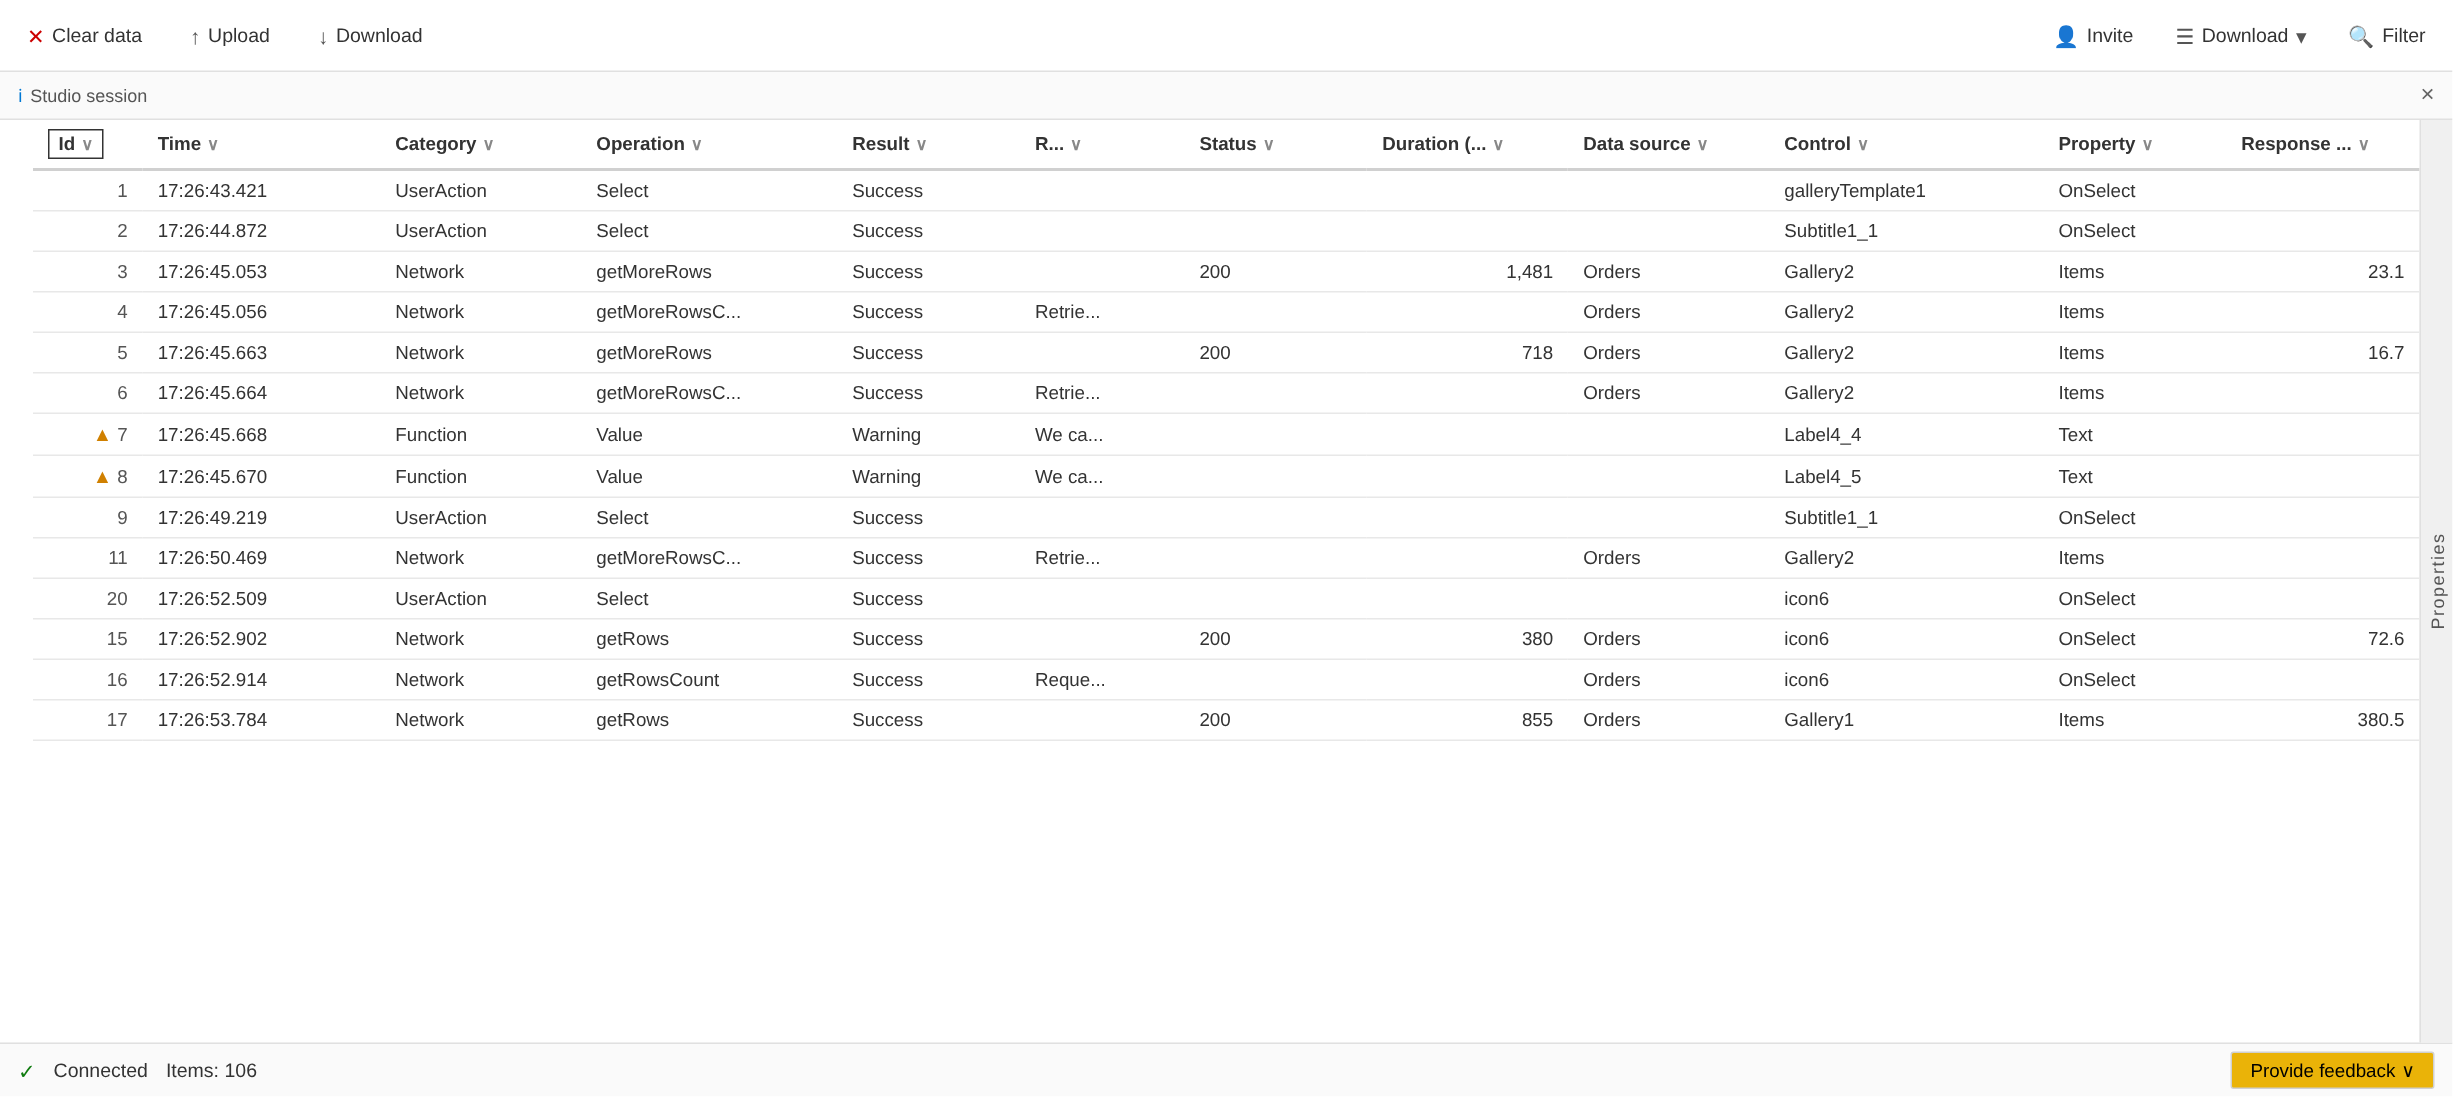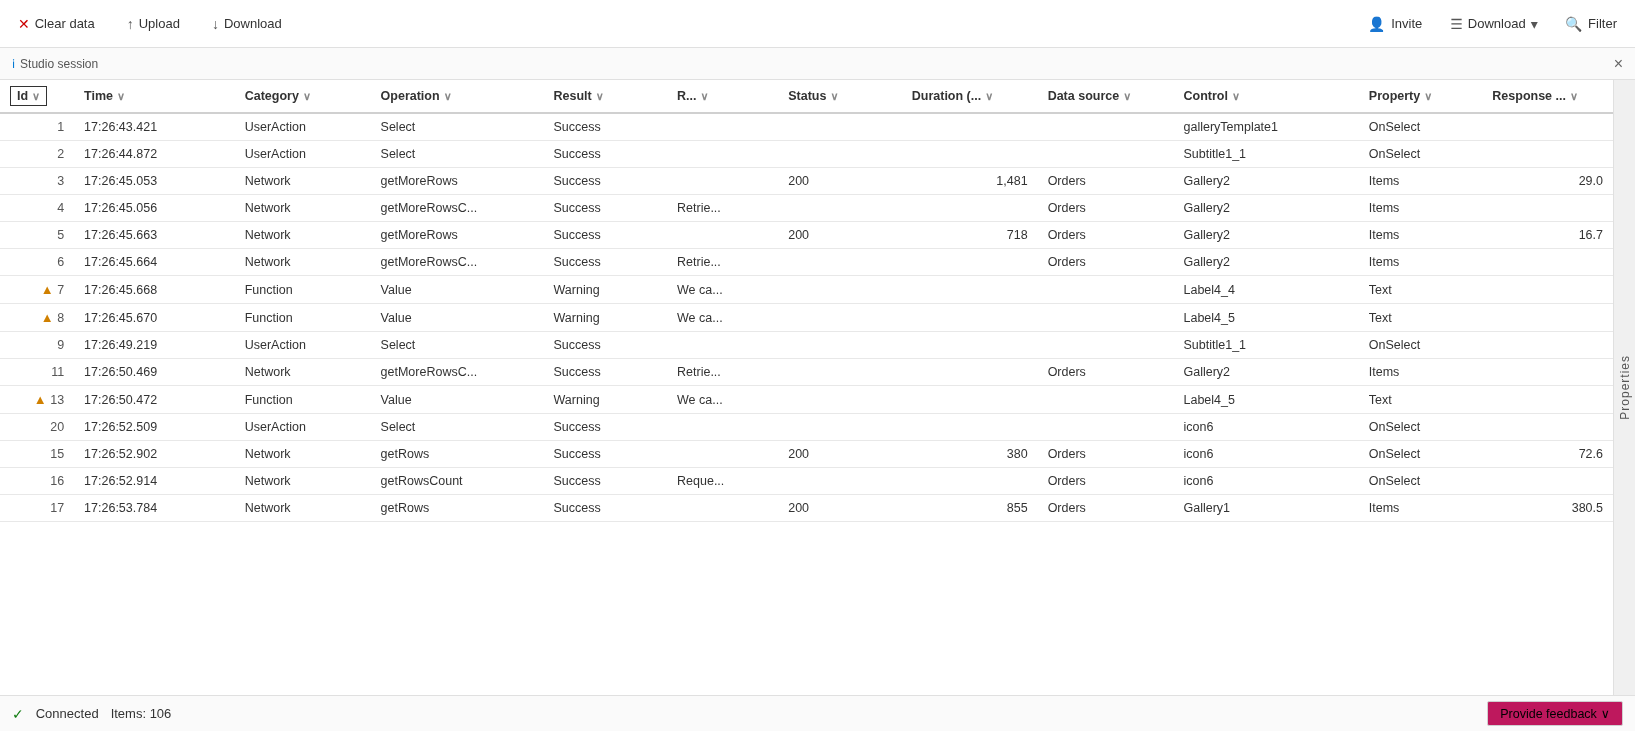--- a/index.html
+++ b/index.html
@@ -21,21 +21,21 @@
     .session-bar {
       display: flex; align-items: center; justify-content: space-between;
       padding: 4px 12px; border-bottom: 1px solid #e0e0e0; height: 32px;
       background: #fafafa;
     }
     .session-label { display: flex; align-items: center; gap: 5px; font-size: 12px; color: #555; }
     .close-btn { cursor: pointer; color: #666; font-size: 16px; background: none; border: none; }
 
     .main-container { display: flex; height: calc(731px - 48px - 32px - 36px); position: relative; }
 
-    .table-wrapper { flex: 1; overflow: auto; position: relative; }
+    .table-wrapper { flex: 1; overflow: auto; position: relative; padding-left: 22px; }
     .data-table { width: max-content; min-width: 100%; border-collapse: collapse; }
     .data-table th, .data-table td {
       border-bottom: 1px solid #e8e8e8; padding: 6px 10px; white-space: nowrap;
       font-size: 12.5px;
     }
     .data-table th {
       background: #fff; font-weight: 600; color: #333; border-bottom: 2px solid #d0d0d0;
       position: sticky; top: 0; z-index: 2; cursor: pointer; user-select: none;
     }
     .data-table th .th-inner { display: flex; align-items: center; gap: 4px; }
@@ -75,21 +75,21 @@
 
     .status-bar {
       display: flex; align-items: center; justify-content: space-between;
       padding: 6px 12px; border-top: 1px solid #e0e0e0; height: 36px;
       background: #fafafa;
     }
     .status-left { display: flex; align-items: center; gap: 12px; }
     .connected-dot { color: #107C10; font-size: 14px; }
     .provide-feedback-btn {
       display: flex; align-items: center; gap: 4px; border: 1px solid #d0d0d0;
-      padding: 4px 12px; cursor: pointer; background: #be185d; font-size: 12.5px;
+      padding: 4px 12px; cursor: pointer; background: #eab308; font-size: 12.5px;
       border-radius: 2px;
     }
   </style>
 </head>
 <body>
 
 <div class="top-bar">
   <div class="top-bar-left">
     <button class="top-btn clear">
       <span class="icon">✕</span>
@@ -219,21 +219,21 @@
       <td>17:26:45.053</td>
       <td>Network</td>
       <td>getMoreRows</td>
       <td class="success-text">Success</td>
       <td></td>
       <td>200</td>
       <td class="num-col">1,481</td>
       <td>Orders</td>
       <td>Gallery2</td>
       <td>Items</td>
-      <td class="num-col">29.0</td>
+      <td class="num-col">23.1</td>
     </tr>
           <tr>
       <td class="id-col">
         
         4
       </td>
       <td>17:26:45.056</td>
       <td>Network</td>
       <td>getMoreRowsC...</td>
       <td class="success-text">Success</td>
@@ -342,37 +342,20 @@
       <td>Retrie...</td>
       <td></td>
       <td class="num-col"></td>
       <td>Orders</td>
       <td>Gallery2</td>
       <td>Items</td>
       <td class="num-col"></td>
     </tr>
           <tr>
       <td class="id-col">
-        <span class="warning-icon">▲</span>
-        13
-      </td>
-      <td>17:26:50.472</td>
-      <td>Function</td>
-      <td>Value</td>
-      <td class="warning-text">Warning</td>
-      <td>We ca...</td>
-      <td></td>
-      <td class="num-col"></td>
-      <td></td>
-      <td>Label4_5</td>
-      <td>Text</td>
-      <td class="num-col"></td>
-    </tr>
-          <tr>
-      <td class="id-col">
         
         20
       </td>
       <td>17:26:52.509</td>
       <td>UserAction</td>
       <td>Select</td>
       <td class="success-text">Success</td>
       <td></td>
       <td></td>
       <td class="num-col"></td>

